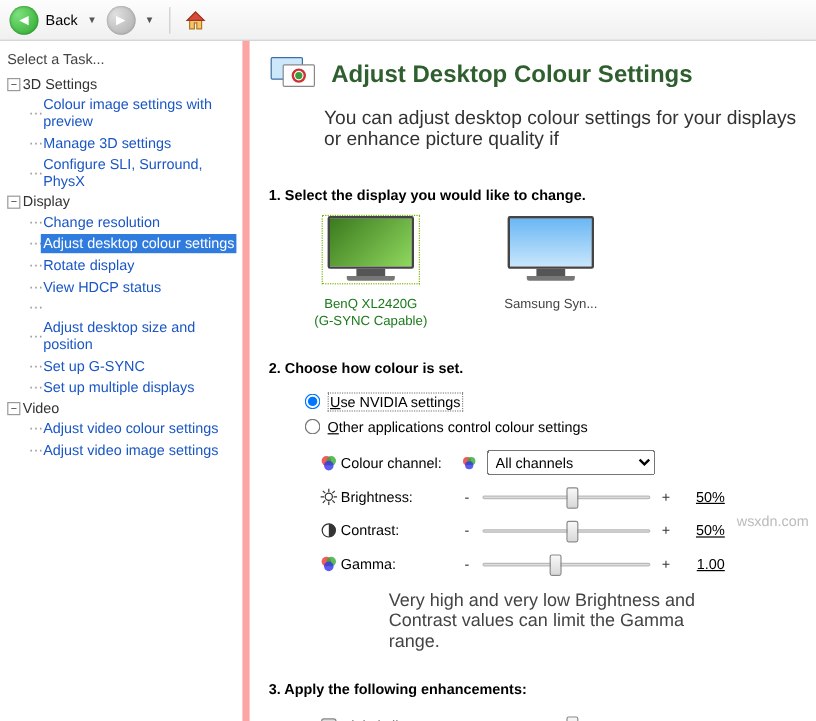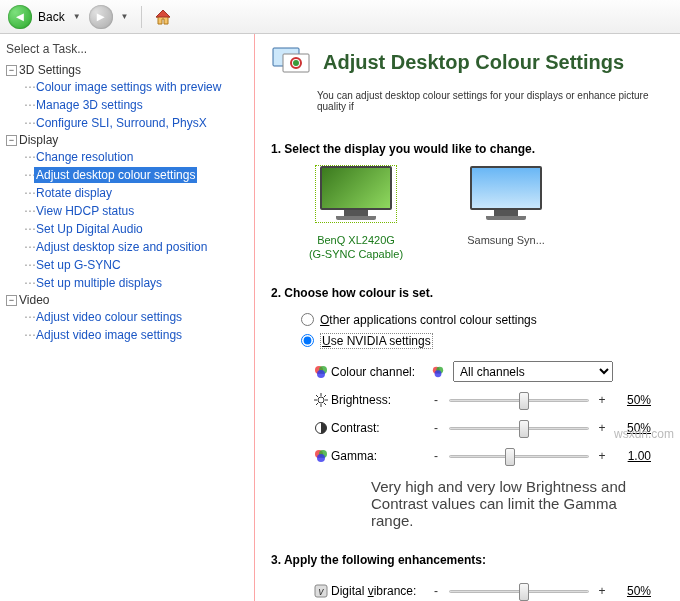--- a/index.html
+++ b/index.html
@@ -10,39 +10,39 @@
 .toolbar .navbtn { width: 24px; height: 24px; border-radius: 50%; display: flex; align-items: center; justify-content: center; cursor: pointer; }
 .toolbar .back-circle { background: radial-gradient(circle at 30% 30%, #7de07d, #2aa82a); box-shadow: inset 0 0 2px #157015; }
 .toolbar .fwd-circle { background: radial-gradient(circle at 30% 30%, #e0e0e0, #aaa); box-shadow: inset 0 0 2px #888; }
 .toolbar .arrow { color: #fff; font-size: 13px; }
 .toolbar .dropdown-arrow { font-size: 8px; color: #555; margin: 0 2px; }
 .toolbar .sep { width: 1px; height: 22px; background: #ccc; margin: 0 4px; }
 .toolbar .home { width: 22px; height: 22px; display: flex; align-items: center; justify-content: center; }
 
 
 .content { display: flex; height: 567px; }
-.sidebar { width: 255px; border-right: 1px solid #fca5a5; padding: 4px 4px 0 4px; position: relative; }
+.sidebar { width: 208px; border-right: 6px solid #fca5a5; padding: 4px 4px 0 4px; position: relative; }
 .sidebar-heading { color: #444; padding: 4px 2px 6px 2px; }
 .tree { font-size: 12px; }
 .tree ul { list-style: none; }
 .tree > ul { padding-left: 2px; }
 .tree .group-row { display: flex; align-items: center; gap: 2px; color: #333; padding: 1px 0; cursor: default; }
 .tree .exp { width: 11px; height: 11px; border: 1px solid #999; display: inline-flex; align-items: center; justify-content: center; font-size: 9px; line-height: 9px; color: #333; background: #fff; cursor: pointer; }
 .tree .children { padding-left: 18px; }
 .tree .item { display: flex; align-items: center; padding: 1px 0; }
 .tree .dots { color: #999; width: 10px; }
 .tree .link { color: #1a56c4; cursor: pointer; padding: 1px 2px; }
 .tree .link.selected { background: #2f7bde; color: #fff; }
 
 
 .main { flex: 1; padding: 10px 0 0 16px; overflow: hidden; position: relative; }
 .header-row { display: flex; align-items: center; gap: 10px; margin-bottom: 10px; }
 .header-icon { width: 42px; height: 36px; position: relative; }
 .header-title { font-size: 20px; font-weight: 600; color: #2f5e2f; }
-.intro { font-size: 10px; color: #333; padding-left: 46px; margin-bottom: 30px; }
+.intro { font-size: 16px; color: #333; padding-left: 46px; margin-bottom: 30px; }
 
 .section-heading { font-weight: bold; font-size: 12px; margin: 10px 0 10px 0; }
 .displays { display: flex; gap: 40px; padding-left: 30px; margin-bottom: 24px; }
 .display-item { width: 110px; text-align: center; cursor: pointer; }
 .display-item.selected .monitor-frame { outline: 1px dotted #76b900; }
 .monitor-frame { width: 80px; height: 56px; margin: 0 auto 2px auto; position: relative; }
 .monitor-screen { width: 72px; height: 44px; border: 2px solid #444; border-radius: 2px; margin: 0 auto; position: relative; }
 .monitor-screen.grn { background: linear-gradient(135deg,#3b7a1e,#8fd85f); }
 .monitor-screen.blu { background: linear-gradient(180deg,#6ab7f5,#c8e6fb); }
 .monitor-stand { width: 24px; height: 6px; background: #555; margin: 0 auto; }
@@ -137,21 +137,20 @@
               <li class="item">
                 <span class="dots">⋯</span>
                 <span class="link">Rotate display</span>
               </li>
               <li class="item">
                 <span class="dots">⋯</span>
                 <span class="link">View HDCP status</span>
               </li>
               <li class="item">
                 <span class="dots">⋯</span>
-                <span class="link">Set Up Digital Audio</span>
               </li>
               <li class="item">
                 <span class="dots">⋯</span>
                 <span class="link">Adjust desktop size and position</span>
               </li>
               <li class="item">
                 <span class="dots">⋯</span>
                 <span class="link">Set up G-SYNC</span>
               </li>
               <li class="item">
@@ -209,47 +208,47 @@
     <div class="monitor-screen blu"></div>
     <div class="monitor-stand"></div>
             <div class="monitor-base"></div>
           </div>
     <div class="display-label gray">Samsung Syn...<br></div>
         </div>
       </div>
 
     <div class="section-heading">2. Choose how colour is set.</div>
     <div class="radio-row">
+      <input type="radio" name="coloursrc" checked="" style="">
+      <label class="radio-label boxed"><span class="ul">U</span><span>se NVIDIA settings</span></label>
+    </div>
+    <div class="radio-row">
       <input type="radio" name="coloursrc" style="">
       <label class="radio-label"><span class="ul">O</span><span>ther applications control colour settings</span></label>
-    </div>
-    <div class="radio-row">
-      <input type="radio" name="coloursrc" checked="" style="">
-      <label class="radio-label boxed"><span class="ul">U</span><span>se NVIDIA settings</span></label>
     </div>
 
     <div class="adjust-grid">
       <div class="adjust-row">
         <div class="icn">
           <svg width="14" height="14" viewBox="0 0 14 14">
               <circle cx="5" cy="5" r="4" fill="#e33" opacity=".8"></circle>
               <circle cx="9" cy="5" r="4" fill="#3a3" opacity=".8"></circle>
               <circle cx="7" cy="9" r="4" fill="#33e" opacity=".8"></circle>
             </svg>
         </div>
         <div class="lbl">Colour channel:</div>
         <div class="ctrl">
           <span style="width:14px;display:inline-flex;justify-content:center">
             <svg width="12" height="12" viewBox="0 0 14 14">
                 <circle cx="5" cy="5" r="4" fill="#e33" opacity=".8"></circle>
                 <circle cx="9" cy="5" r="4" fill="#3a3" opacity=".8"></circle>
                 <circle cx="7" cy="9" r="4" fill="#33e" opacity=".8"></circle>
               </svg>
           </span>
-          <select style="width:160px">
+          <select style="width:140px">
             <option>All channels</option>
           </select>
         </div>
       </div>
       <div id="s2rows">
           <div class="adjust-row">
     <div class="icn">
               <svg width="14" height="14" viewBox="0 0 14 14">
                 <circle cx="7" cy="7" r="3" fill="none" stroke="#333"></circle>
                 <g stroke="#333">

